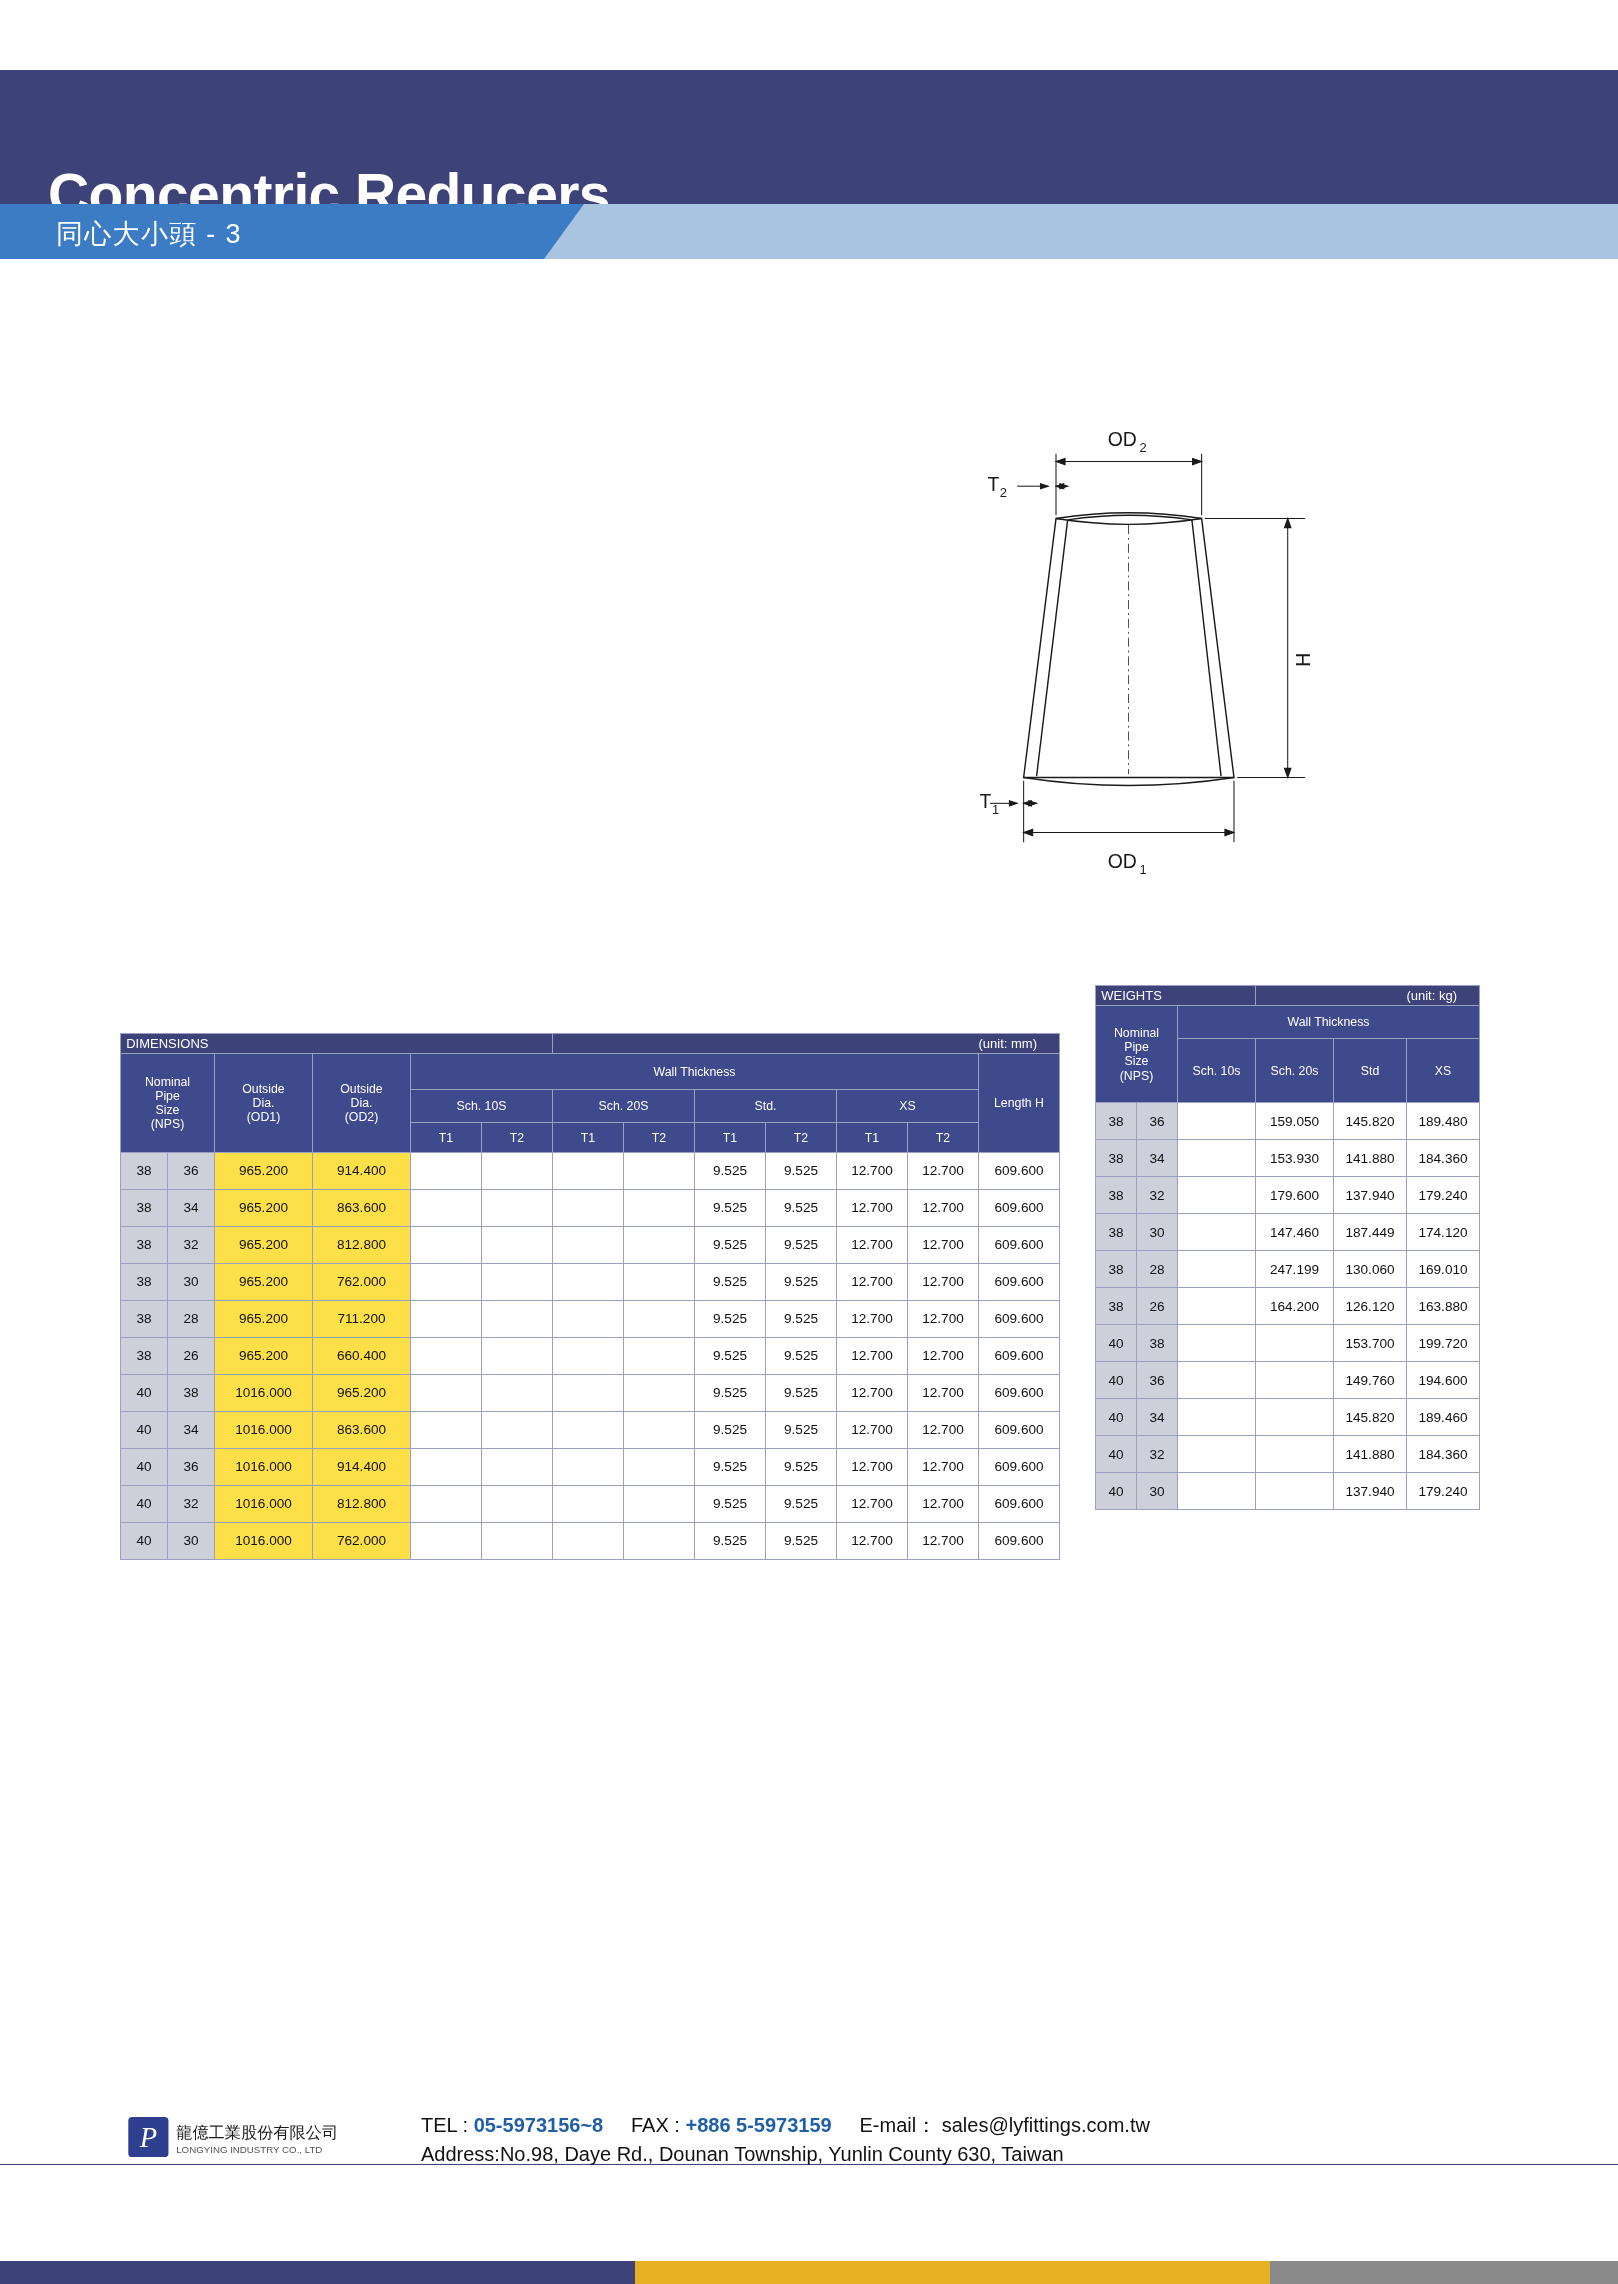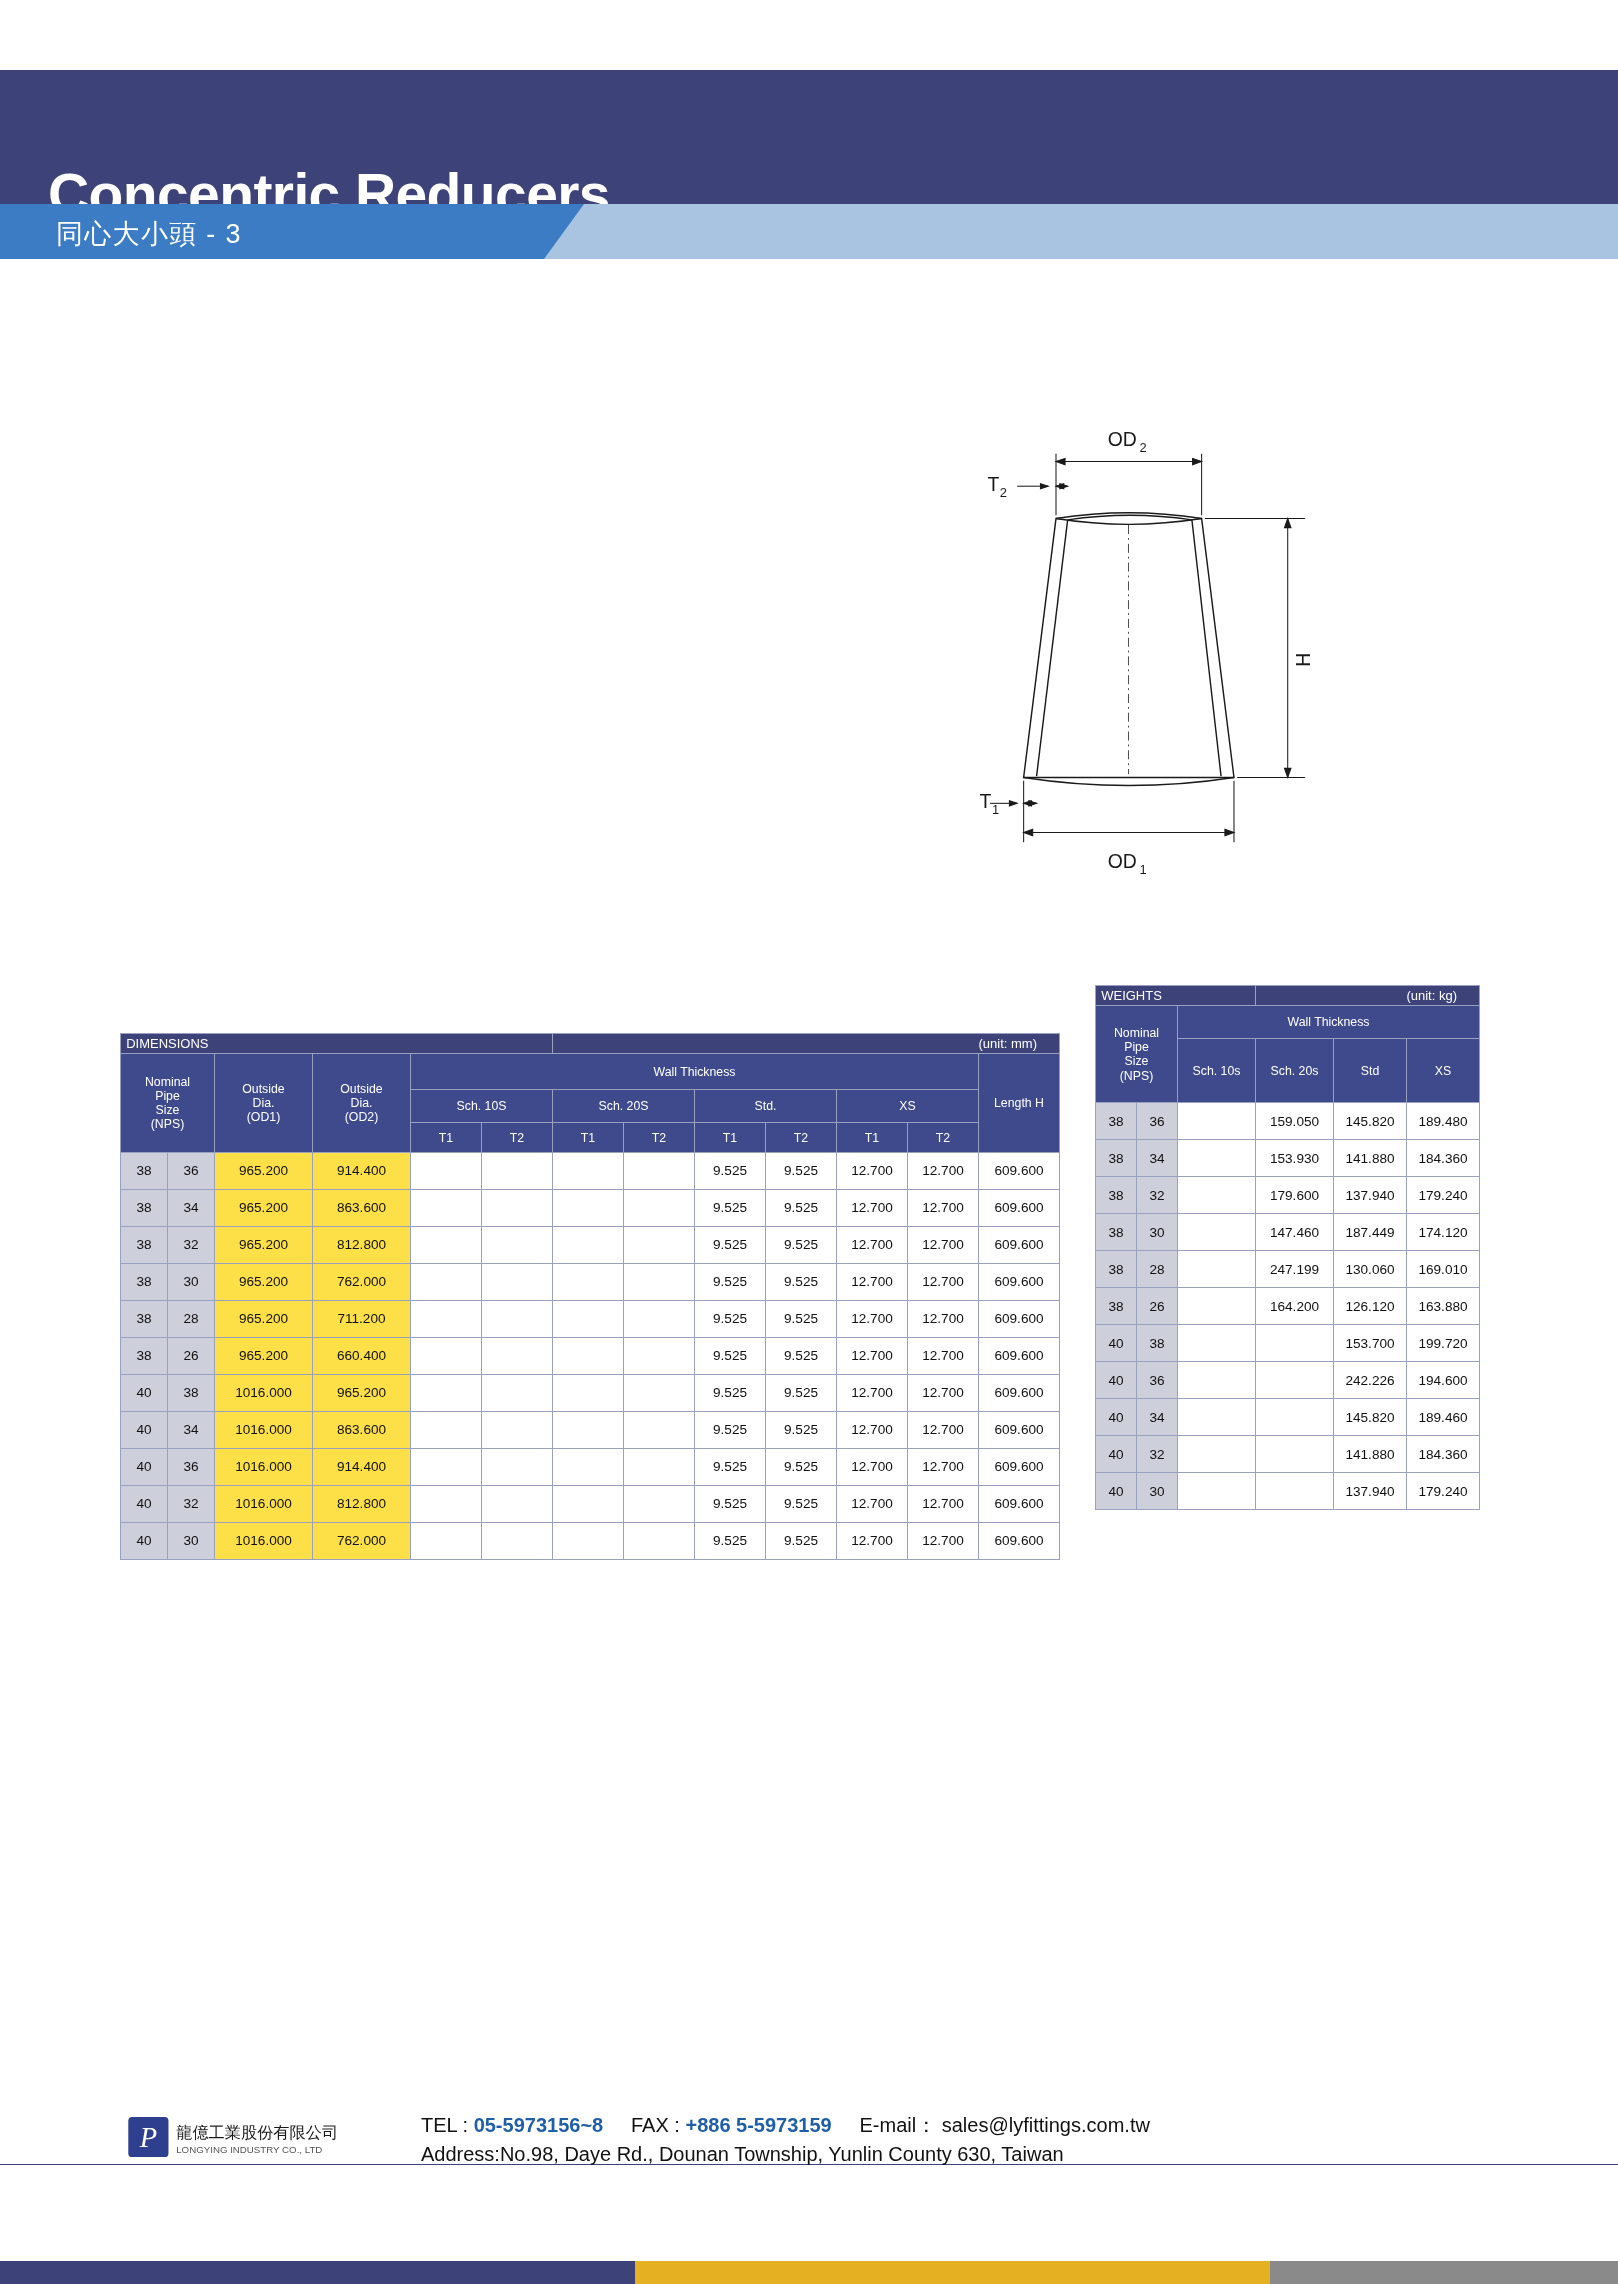--- a/index.html
+++ b/index.html
@@ -554,21 +554,21 @@
         <td class="c-blank"></td>
         <td class="c-blank"></td>
         <td class="c-white">153.700</td>
         <td class="c-white">199.720</td>
       </tr>
       <tr class="body-row">
         <td class="c-grey">40</td>
         <td class="c-grey">36</td>
         <td class="c-blank"></td>
         <td class="c-blank"></td>
-        <td class="c-white">242.226</td>
+        <td class="c-white">149.760</td>
         <td class="c-white">194.600</td>
       </tr>
       <tr class="body-row">
         <td class="c-grey">40</td>
         <td class="c-grey">34</td>
         <td class="c-blank"></td>
         <td class="c-blank"></td>
         <td class="c-white">145.820</td>
         <td class="c-white">189.460</td>
       </tr>

